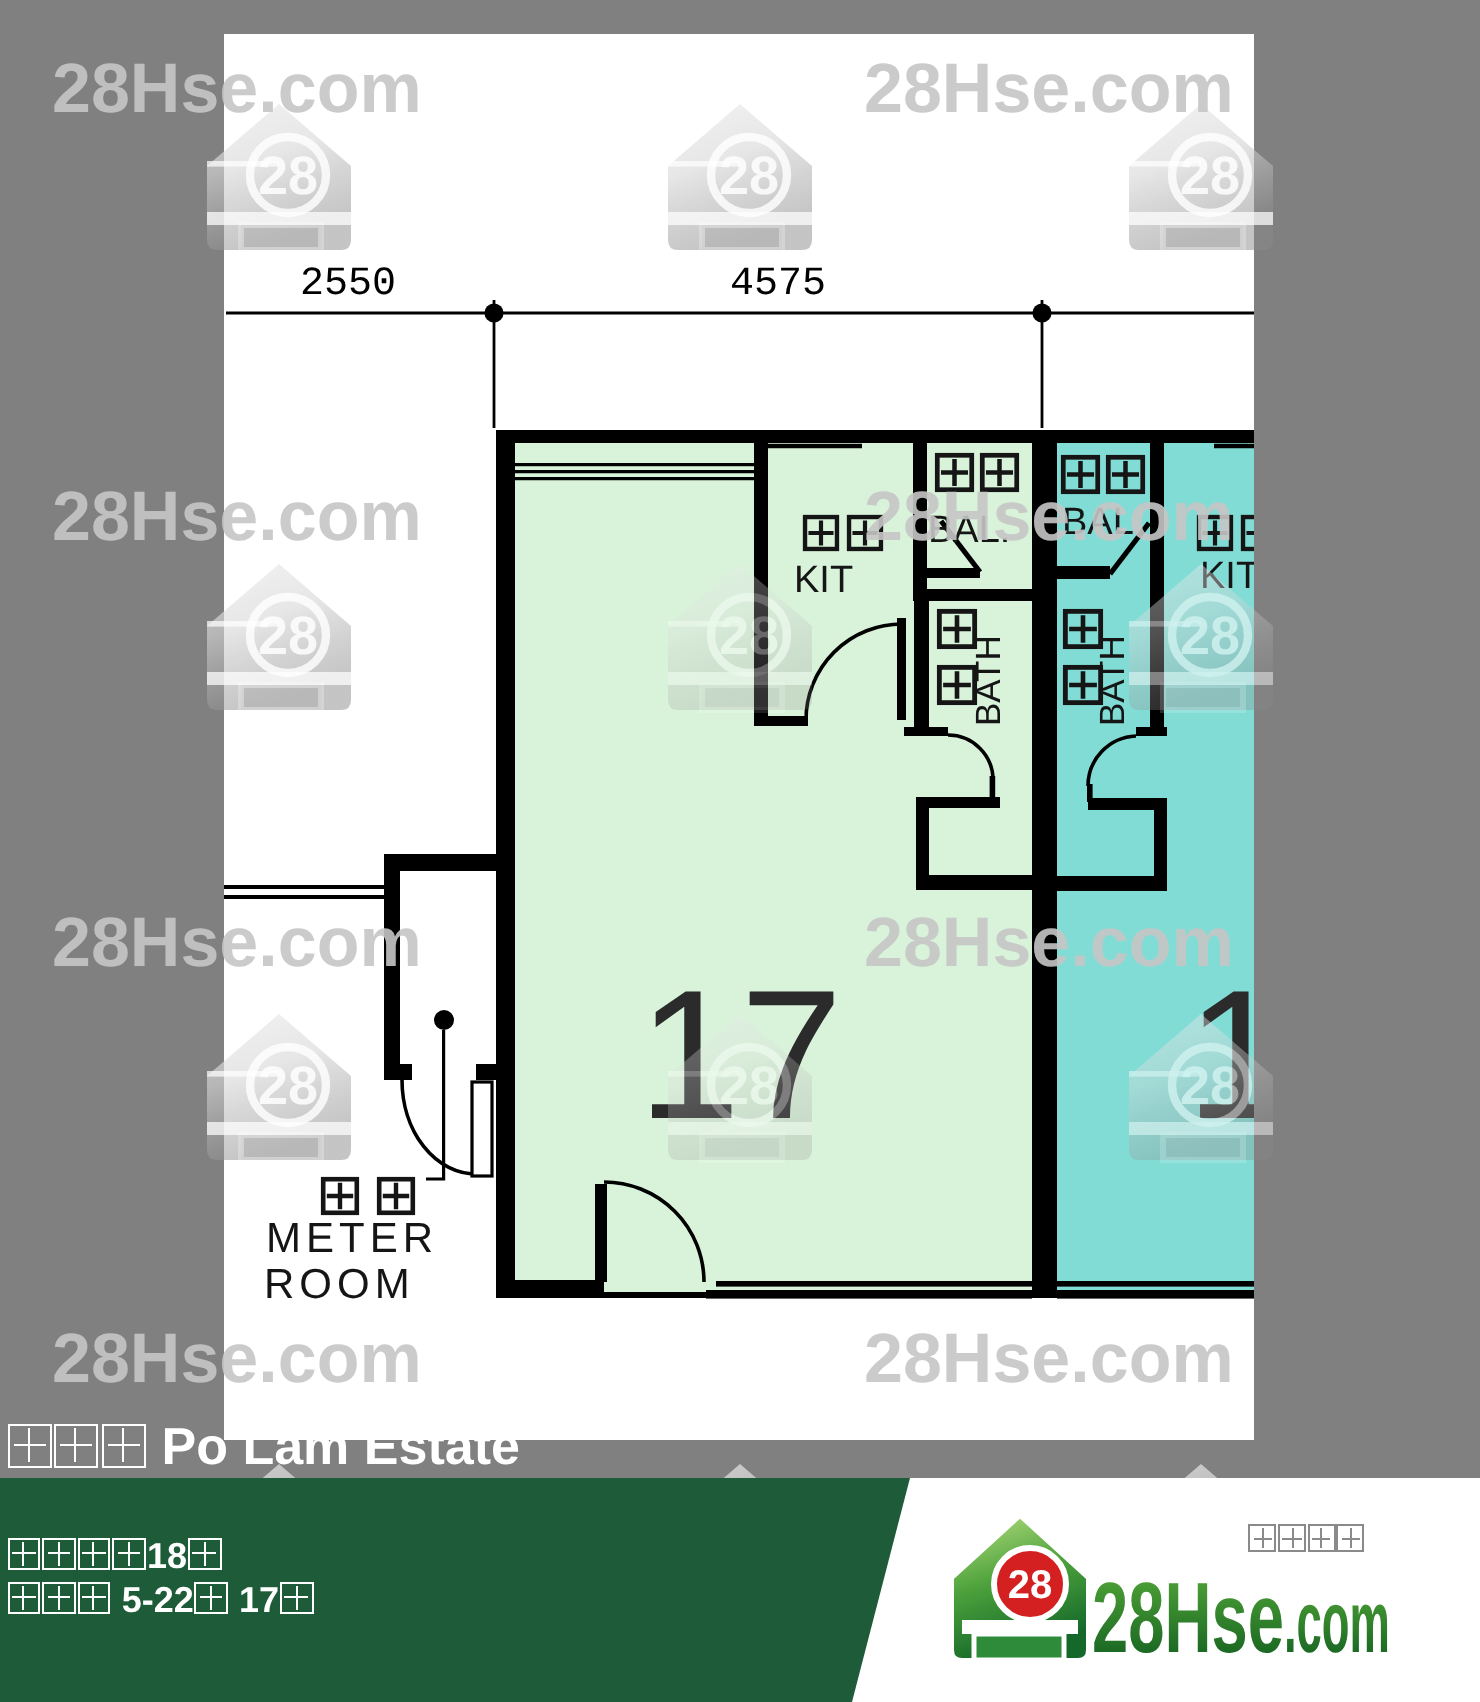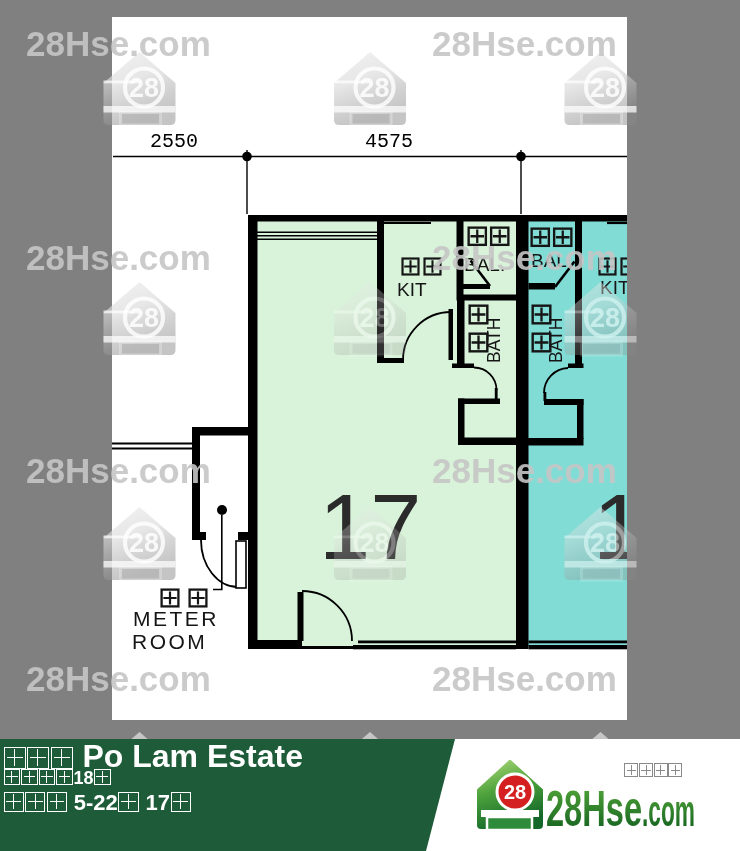--- a/index.html
+++ b/index.html
@@ -243,21 +243,21 @@
 <rect x="487" y="78" width="45" height="13" fill="#2e8b3a" stroke="#fff" stroke-width="2.5"></rect>
 
 <circle cx="515" cy="53" r="18" fill="#d42020" stroke="#fff" stroke-width="3"></circle>
 
 <text x="515" y="60" font-size="20" font-weight="bold" text-anchor="middle" fill="#fff">28</text>
 
 <text x="546" y="87" font-size="50" font-weight="bold" fill="url(#tg)" textLength="96" lengthAdjust="spacingAndGlyphs">28Hse</text>
 <text x="642" y="87" font-size="44" font-weight="bold" fill="url(#tg)" textLength="53" lengthAdjust="spacingAndGlyphs">.com</text>
 </svg>
 
-<div class="bart" style="left:3px;top:738px;font-size:32px"><span style="font-size:24px"><span class="cj"></span><span class="cj"></span><span class="cj"></span></span> Po Lam Estate</div>
+<div class="bart" style="left:3px;top:708px;font-size:26px"><span style="font-size:24px"><span class="cj"></span><span class="cj"></span><span class="cj"></span></span> Po Lam Estate</div>
 
 <div class="bart" style="left:3px;top:768px;font-size:18px"><span class="cj"></span><span class="cj"></span><span class="cj"></span><span class="cj"></span>18<span class="cj"></span></div>
 
-<div class="bart" style="left:3px;top:790px;font-size:22px"><span class="cj"></span><span class="cj"></span><span class="cj"></span> 5-22<span class="cj"></span> 17<span class="cj"></span></div>
+<div class="bart" style="left:3px;top:790px;font-size:18px"><span class="cj"></span><span class="cj"></span><span class="cj"></span> 5-22<span class="cj"></span> 17<span class="cj"></span></div>
 
 
 <div class="bart" style="left:624px;top:762px;font-size:15px;color:#8a8a8a;font-weight:bold"><span class="cj"></span><span class="cj"></span><span class="cj"></span><span class="cj"></span></div>
 </div>
 
 </body></html>

